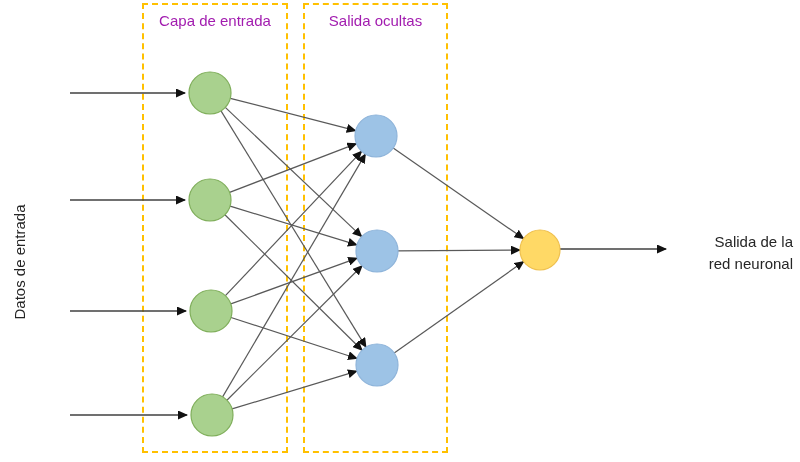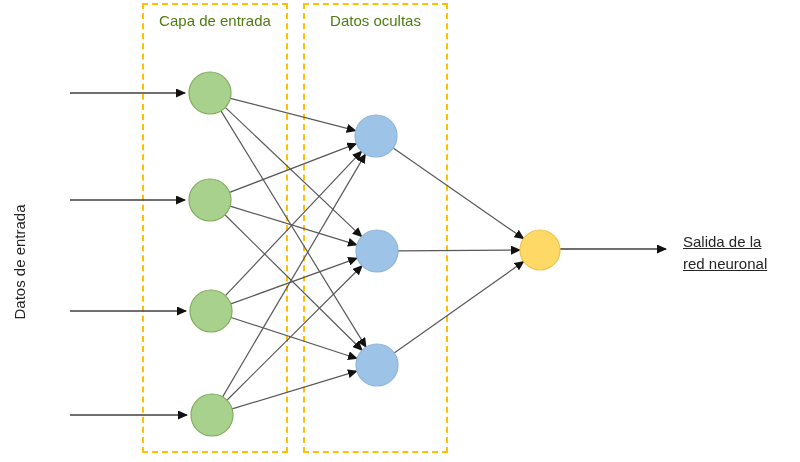--- a/index.html
+++ b/index.html
@@ -19,60 +19,59 @@
     border: 2px dashed #ffc000;
     background: transparent;
   }
   .box-input  { left: 142px; width: 146px; height: 450px; }
   .box-hidden { left: 303px; width: 145px; height: 450px; }
   .box-output { left: 465px; width: 167px; height: 455px; }
   .layer-title {
     padding-top: 7px;
     text-align: center;
     font-size: 15px;
-    color: #4d7c0f;
+    color: #a21caf;
     white-space: nowrap;
   }
   .left-label {
     position: absolute;
     left: -59px;
     top: 252px;
     width: 160px;
     height: 20px;
     text-align: center;
     font-size: 15px;
     color: #262626;
     transform: rotate(-90deg);
     white-space: nowrap;
   }
   .right-label {
     position: absolute;
     left: 683px;
     top: 231px;
     width: 110px;
-    text-align: left;
+    text-align: right;
     font-size: 15px;
     line-height: 22px;
     color: #262626;
-    text-decoration: underline;
   }
   .conn { stroke: #595959; stroke-width: 1.2; }
   .inp  { stroke: #404040; stroke-width: 1.4; }
   .node { stroke-width: 1.2; }
 </style>
 </head>
 <body>
 
 <div class="canvas">
 
   <div class="layer-box box-input">
     <div class="layer-title">Capa de entrada</div>
   </div>
   <div class="layer-box box-hidden">
-    <div class="layer-title">Datos ocultas</div>
+    <div class="layer-title">Salida ocultas</div>
   </div>
 
   <div class="left-label">Datos de entrada</div>
 
   <div class="right-label">
     <div>Salida de la</div>
     <div>red neuronal</div>
   </div>
 
   <svg class="diagram-svg" width="800" height="462" viewBox="0 0 800 462">

